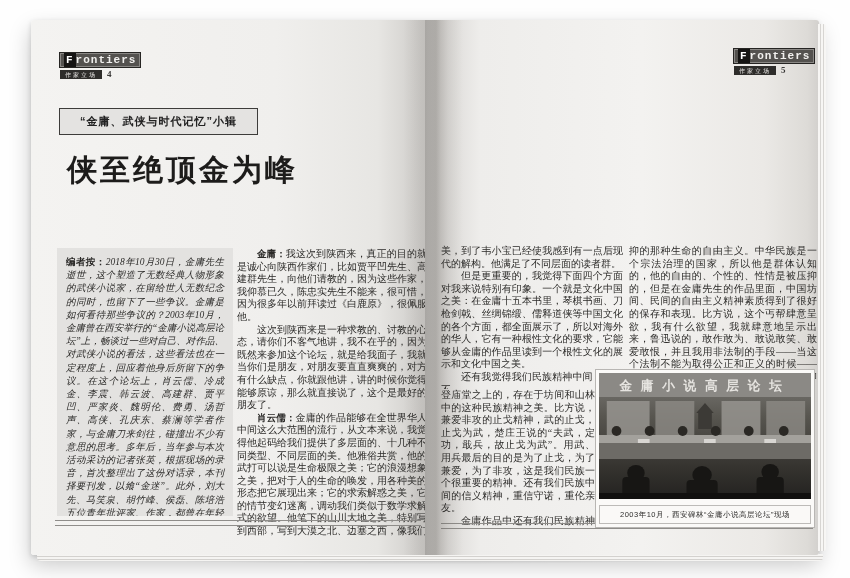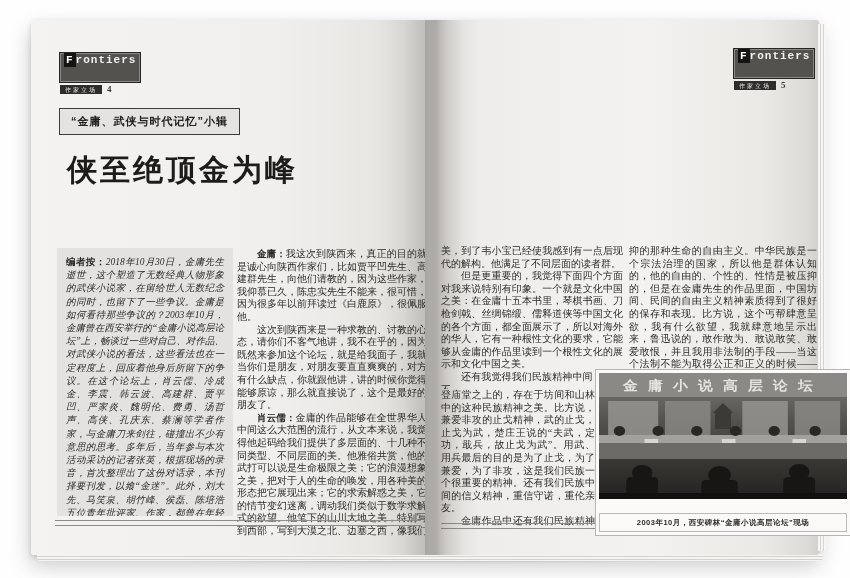--- a/index.html
+++ b/index.html
@@ -20,30 +20,30 @@
     background:linear-gradient(90deg,#f4f3f1 0%,#f0efed 62%,#e7e6e3 88%,#cfcdca 99%);}
   .page.right{left:394px;border-radius:0 3px 3px 0;
     background:linear-gradient(90deg,#b3b1ae 0%,#d9d7d4 4%,#eeedeb 14%,#f3f2f0 55%,#ebe9e6 86%,#dddbd7 97%,#d2d0cd 100%);}
   .fold{position:absolute;left:372px;top:0;bottom:0;width:60px;pointer-events:none;z-index:6;
     background:linear-gradient(90deg,rgba(60,55,50,0) 0%,rgba(60,55,50,.10) 40%,rgba(60,55,50,.22) 55%,rgba(60,55,50,.08) 75%,rgba(60,55,50,0) 100%);}
 
   
   .logo{position:absolute;line-height:1;}
   .logo-main{display:inline-block;border:1px solid #262523;background:#54524f;color:#f1f0ee;
     font-family:"Liberation Mono","DejaVu Sans Mono",monospace;font-weight:bold;font-size:11px;
-    letter-spacing:1px;padding:2px 4px 16px 4px;box-shadow:inset 0 0 0 1px #8a8885;}
+    letter-spacing:1px;padding:2px 4px 1px 4px;box-shadow:inset 0 0 0 1px #8a8885;}
   .logo-main::first-letter{background:#151413;color:#fff;padding:1px 2px;}
   .logo-sub-row{display:flex;align-items:center;gap:5px;margin-top:1px;margin-left:1px;}
   .logo-sub{background:#2e2d2b;color:#eceae8;font-family:"Liberation Sans",sans-serif;
     font-size:6px;letter-spacing:2px;padding:2px 5px 1px 5px;}
   .logo-pagenum{font:bold 9px "Liberation Serif",serif;color:#3a3938;}
 
   
   .tag-box{position:absolute;left:28px;top:88px;border:1px solid #3d3c3a;background:#e4e3e1;
-    padding:5px 11px;font-family:"Liberation Sans","DejaVu Sans",sans-serif;
+    padding:5px 20px;font-family:"Liberation Sans","DejaVu Sans",sans-serif;
     font-weight:bold;font-size:11px;color:#222;letter-spacing:1px;}
   .title{position:absolute;left:28px;top:122px;margin:8px;font-weight:bold;font-size:30px;
     letter-spacing:3px;color:#1d1c1b;}
   .byline{position:absolute;left:118px;top:172px;width:266px;font-size:10.5px;color:#333;
     letter-spacing:1px;text-align:center;}
   .byline .l2{text-align:right;padding-right:42px;margin-top:6px;}
 
   
   .bodytext{font-size:10px;line-height:12.6px;text-align:justify;color:#2b2a28;overflow:hidden;position:absolute;}
   .bodytext p{margin:0;}
@@ -55,25 +55,25 @@
   .lcol2{left:206px;top:228px;width:190px;height:290px;}
   .rcol1-top{left:16px;top:225px;width:182px;height:144px;}
   .rcol1-bottom{left:16px;top:369px;width:154px;height:140px;}
   .rcol2{left:204px;top:225px;width:188px;height:134px;}
 
   .rule{position:absolute;height:4px;border-top:1px solid #8f8d8a;border-bottom:1px solid #8f8d8a;}
   .rule.left-rule{left:24px;top:500px;width:366px;}
   .rule.right-rule{left:16px;top:503px;width:372px;}
 
   
-  .figure{position:absolute;left:170px;top:349px;width:256px;background:#fbfaf8;
+  .figure{position:absolute;left:170px;top:349px;width:220px;background:#fbfaf8;
     border:1px solid #b8b6b3;padding:3px;box-sizing:border-box;z-index:4;}
   .figure svg{display:block;width:100%;height:126px;}
-  .figcaption{border:1px solid #bdbbb8;background:#faf9f7;margin-top:14px;padding:4px 2px 3px 2px;
-    font-family:"Liberation Sans","DejaVu Sans",sans-serif;font-weight:bold;font-size:7.5px;
+  .figcaption{border:1px solid #bdbbb8;background:#faf9f7;margin-top:6px;padding:4px 2px 3px 2px;
+    font-family:"Liberation Sans","DejaVu Sans",sans-serif;font-weight:normal;font-size:7.5px;
     color:#2e2d2b;text-align:center;letter-spacing:.5px;}
 </style>
 </head>
 <body>
 
 <div class="stage">
   <div class="floor-shadow"></div>
 
   <div class="book">
 

